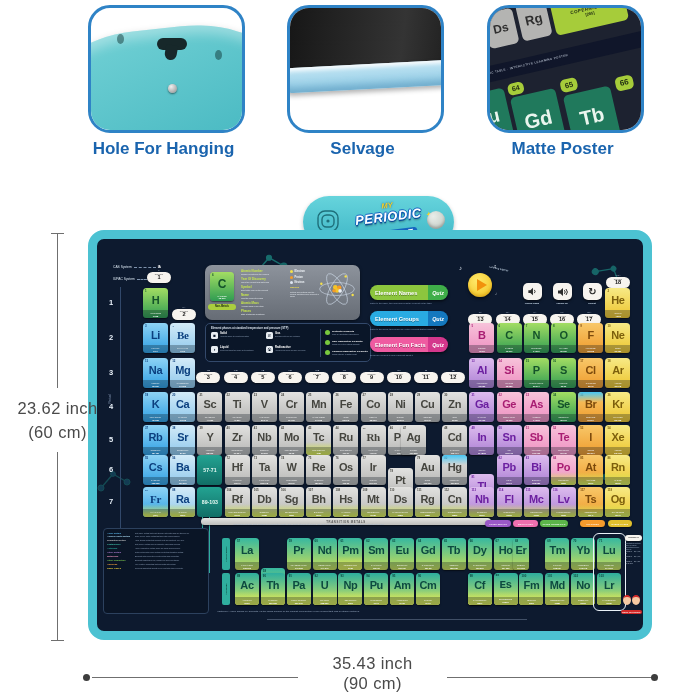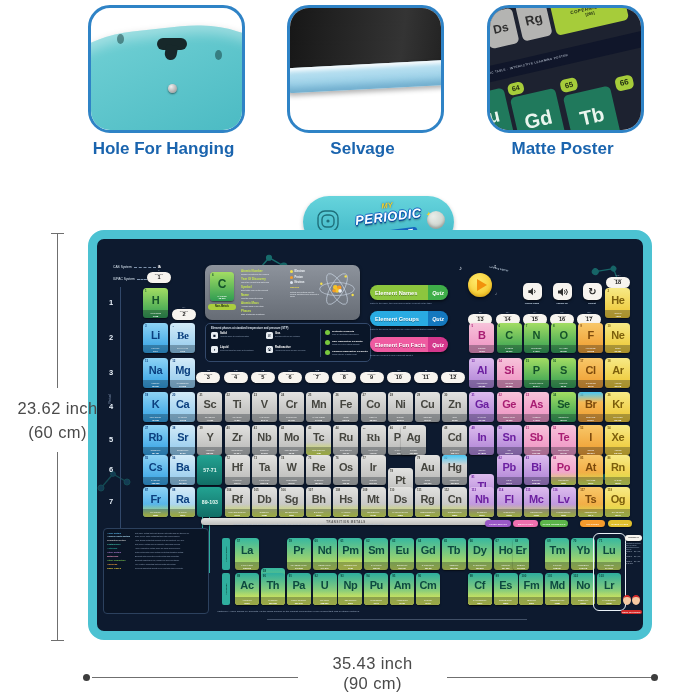--- a/index.html
+++ b/index.html
@@ -1111,21 +1111,21 @@
         <span class="ems">[210]</span>
       </div>
       <div class="cell" style="left: 508.4px; top: 216px; background: linear-gradient(rgb(247, 234, 134), rgb(237, 196, 46));">
         <span class="num" style="color:#7c5f0c">86</span>
         <div class="rad"></div>
         <span class="sym" style="color:#7c5f0c">Rn</span>
         <div class="band"></div>
         <span class="enm">RADON</span>
         <span class="ems">[222]</span>
       </div>
-      <div class="cell" style="left: 46px; top: 248px; background: linear-gradient(rgb(142, 211, 245), rgb(47, 159, 227));">
+      <div class="cell" style="left: 46px; top: 248px; background: linear-gradient(rgb(142, 211, 245), rgb(47, 159, 227)); font-family: Liberation Serif, serif;">
         <span class="num" style="color:#0b3f7e">87</span>
         <div class="rad"></div>
         <span class="sym" style="color:#0b3f7e">Fr</span>
         <div class="band"></div>
         <span class="enm">FRANCIUM</span>
         <span class="ems">[223]</span>
       </div>
       <div class="cell" style="left: 73.2px; top: 248px; background: linear-gradient(rgb(211, 235, 248), rgb(143, 200, 236));">
         <span class="num" style="color:#0b3f7e">88</span>
         <div class="rad"></div>
@@ -1433,21 +1433,21 @@
         <span class="ems">[247]</span>
       </div>
       <div class="cell" style="left: 370.74px; top: 334px; width: 24px; height: 32px; background: linear-gradient(rgb(45, 174, 158), rgb(214, 231, 92));">
         <span class="num" style="color:#0d4a40">98</span>
         <div class="rad"></div>
         <span class="sym" style="color:#0d4a40">Cf</span>
         <div class="band"></div>
         <span class="enm">CALIFORNIUM</span>
         <span class="ems">[251]</span>
       </div>
-      <div class="cell" style="left: 396.6px; top: 334px; width: 24px; height: 32px; background: linear-gradient(rgb(45, 174, 158), rgb(214, 231, 92));">
+      <div class="cell" style="left: 396.6px; top: 334px; width: 24px; height: 32px; background: linear-gradient(rgb(45, 174, 158), rgb(214, 231, 92)); font-family: Liberation Mono, monospace;">
         <span class="num" style="color:#0d4a40">99</span>
         <div class="rad"></div>
         <span class="sym" style="color:#0d4a40">Es</span>
         <div class="band"></div>
         <span class="enm">EINSTEINIUM</span>
         <span class="ems">[252]</span>
       </div>
       <div class="cell" style="left: 422.46px; top: 334px; width: 24px; height: 32px; background: linear-gradient(rgb(45, 174, 158), rgb(214, 231, 92));">
         <span class="num" style="color:#0d4a40">100</span>
         <div class="rad"></div>

